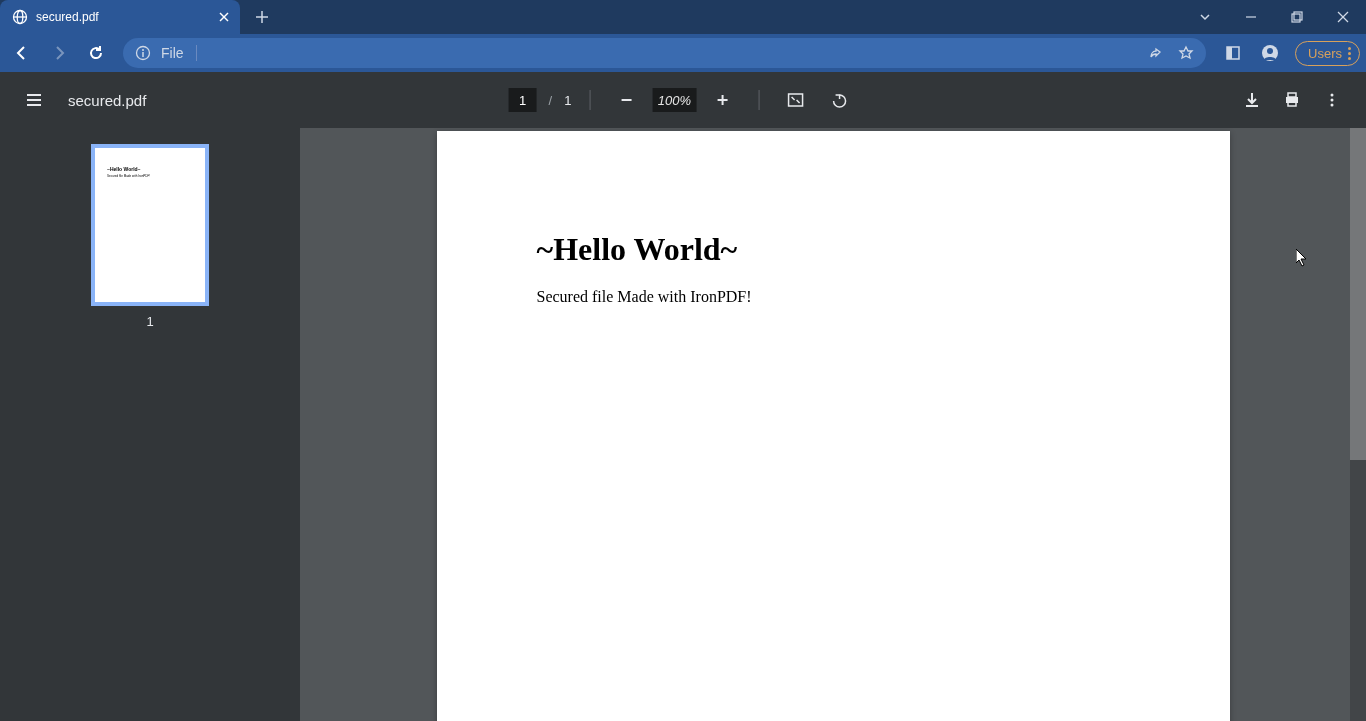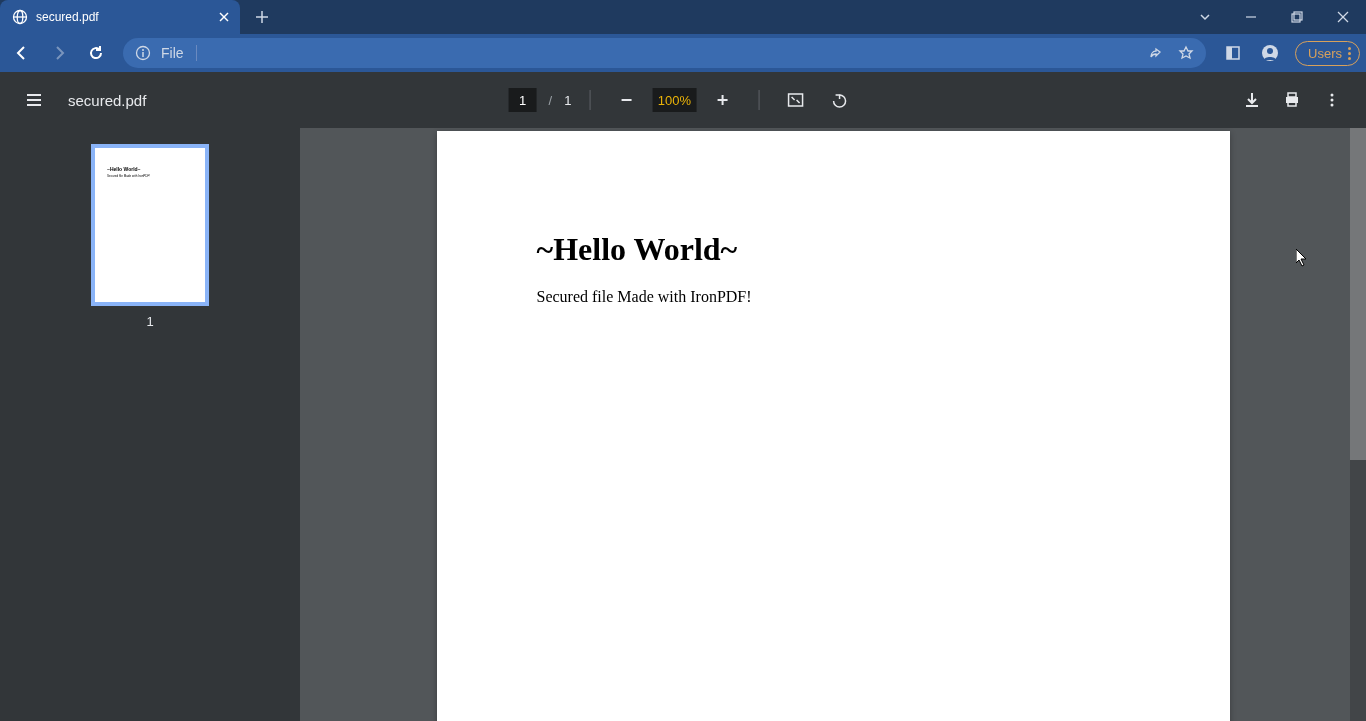--- a/index.html
+++ b/index.html
@@ -33,21 +33,21 @@
     
     .pdf-toolbar { height: 56px; background: #323639; display: flex; align-items: center; padding: 0 16px; color: #e8eaed; }
     .pdf-toolbar .menu-btn { width: 36px; height: 36px; display: flex; align-items: center; justify-content: center; margin-right: 16px; }
     .pdf-toolbar .filename { font-size: 15px; }
     .pdf-toolbar .center { position: absolute; left: 50%; transform: translateX(-50%); display: flex; align-items: center; gap: 8px; }
     .pdf-toolbar .page-input { width: 28px; height: 24px; background: #191b1c; color: #fff; border: none; text-align: center; font-size: 13px; }
     .pdf-toolbar .page-sep { color: #9aa0a6; font-size: 13px; margin: 0 4px; }
     .pdf-toolbar .page-total { color: #e8eaed; font-size: 13px; }
     .pdf-toolbar .vdiv { width: 1px; height: 20px; background: #5f6368; margin: 0 10px; }
     .pdf-toolbar .ic-btn { width: 36px; height: 36px; display: flex; align-items: center; justify-content: center; }
-    .pdf-toolbar .zoom-input { width: 44px; height: 24px; background: #191b1c; color: #eab308; border: none; text-align: center; font-size: 13px; }
+    .pdf-toolbar .zoom-input { width: 44px; height: 24px; background: #191b1c; color: #e5e5e5; border: none; text-align: center; font-size: 13px; font-style: italic; }
     .pdf-toolbar .right { margin-left: auto; display: flex; align-items: center; gap: 4px; }
     
     
     .pdf-area { height: calc(721px - 34px - 38px - 56px); display: flex; background: #525659; }
     .thumb-panel { width: 300px; background: #323639; overflow-y: auto; display: flex; flex-direction: column; align-items: center; padding-top: 16px; }
     .thumb { width: 118px; height: 162px; background: #fff; border: 4px solid #8ab4f8; position: relative; }
     .thumb-h { position: absolute; top: 18px; left: 12px; font-size: 5px; font-weight: bold; color: #000; }
     .thumb-p { position: absolute; top: 26px; left: 12px; font-size: 3px; color: #000; }
     .thumb-label { color: #e8eaed; font-size: 13px; margin-top: 8px; }
     .page-view { flex: 1; overflow: auto; display: flex; justify-content: center; position: relative; }

